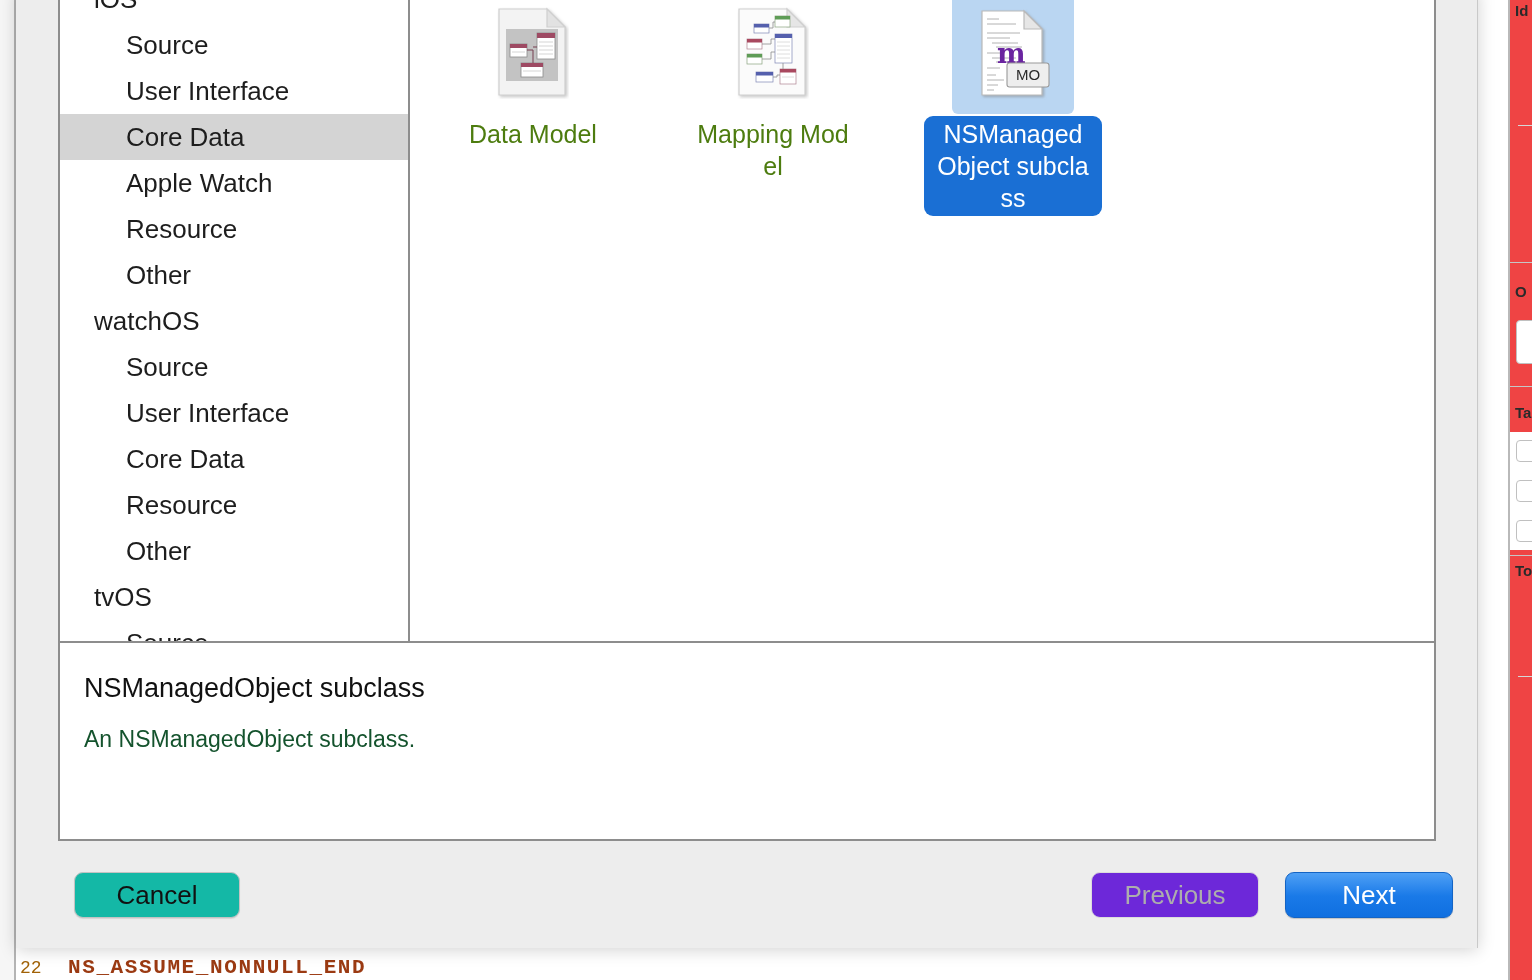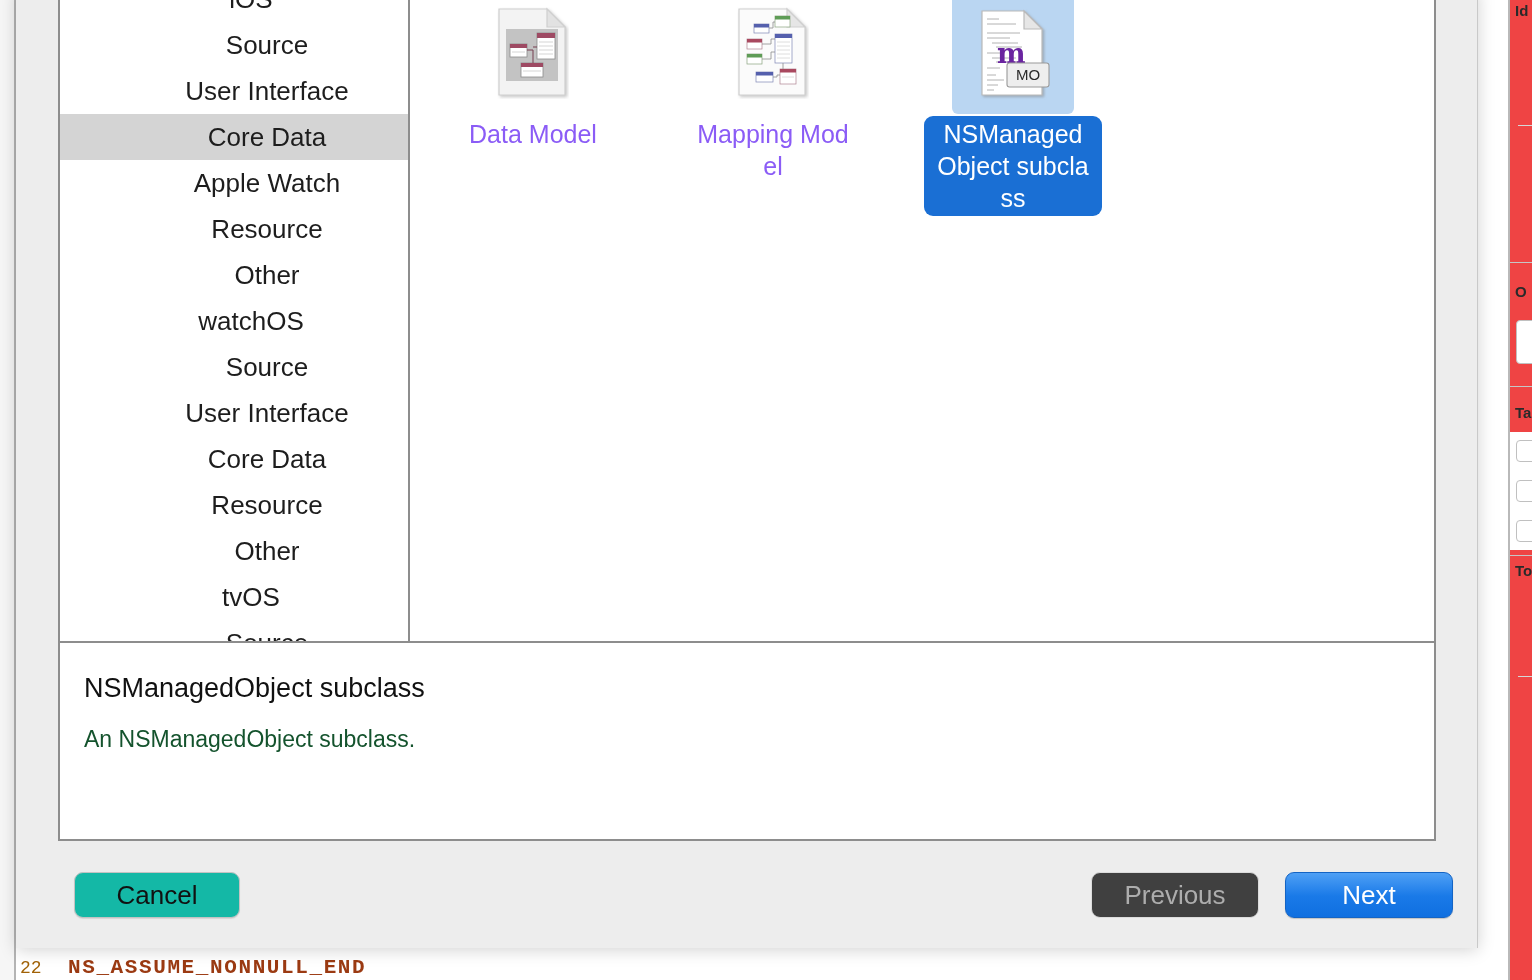--- a/index.html
+++ b/index.html
@@ -153,21 +153,20 @@
     box-sizing: border-box;
     overflow: hidden;
     position: relative;
   }
   .side-item {
     height: 46px;
     display: flex;
     align-items: center;
     box-sizing: border-box;
     cursor: default;
-    justify-content: center;
   }
   .side-item.group {
     padding-left: 34px;
     font-size: 26px;
     color: #1d1d1d;
   }
   .side-item.child {
     padding-left: 66px;
     font-size: 26px;
     color: #1d1d1d;
@@ -212,21 +211,21 @@
     align-items: center;
     justify-content: center;
     border-radius: 6px;
   }
   .tpl-cell.selected .tpl-iconbox {
     background: #bad6f2;
   }
   .tpl-label {
     margin-top: 2px;
     font-size: 25px;
-    color: #8b5cf6;
+    color: #4d7c0f;
     text-align: center;
     line-height: 32px;
     padding: 2px 10px;
     border-radius: 9px;
     max-width: 210px;
     word-break: break-all;
   }
   .tpl-cell.selected .tpl-label {
     background: #1a6fd4;
     color: #ffffff;
@@ -280,21 +279,21 @@
     background: #14b8a6;
     border: 1px solid #c3c3c3;
     color: #111111;
     box-shadow: 0 1px 1px rgba(0,0,0,0.10);
   }
   .btn-previous {
     left: 1033px;
     top: 17px;
     width: 168px;
     height: 46px;
-    background: #404040;
+    background: #6d28d9;
     border: 1px solid #dcdcdc;
     color: #adadad;
   }
   .btn-next {
     left: 1227px;
     top: 17px;
     width: 168px;
     height: 46px;
     background: linear-gradient(to bottom, #4fa0f5 0%, #1a7ae8 52%, #0f6fe0 100%);
     border: 1px solid #1464c4;

